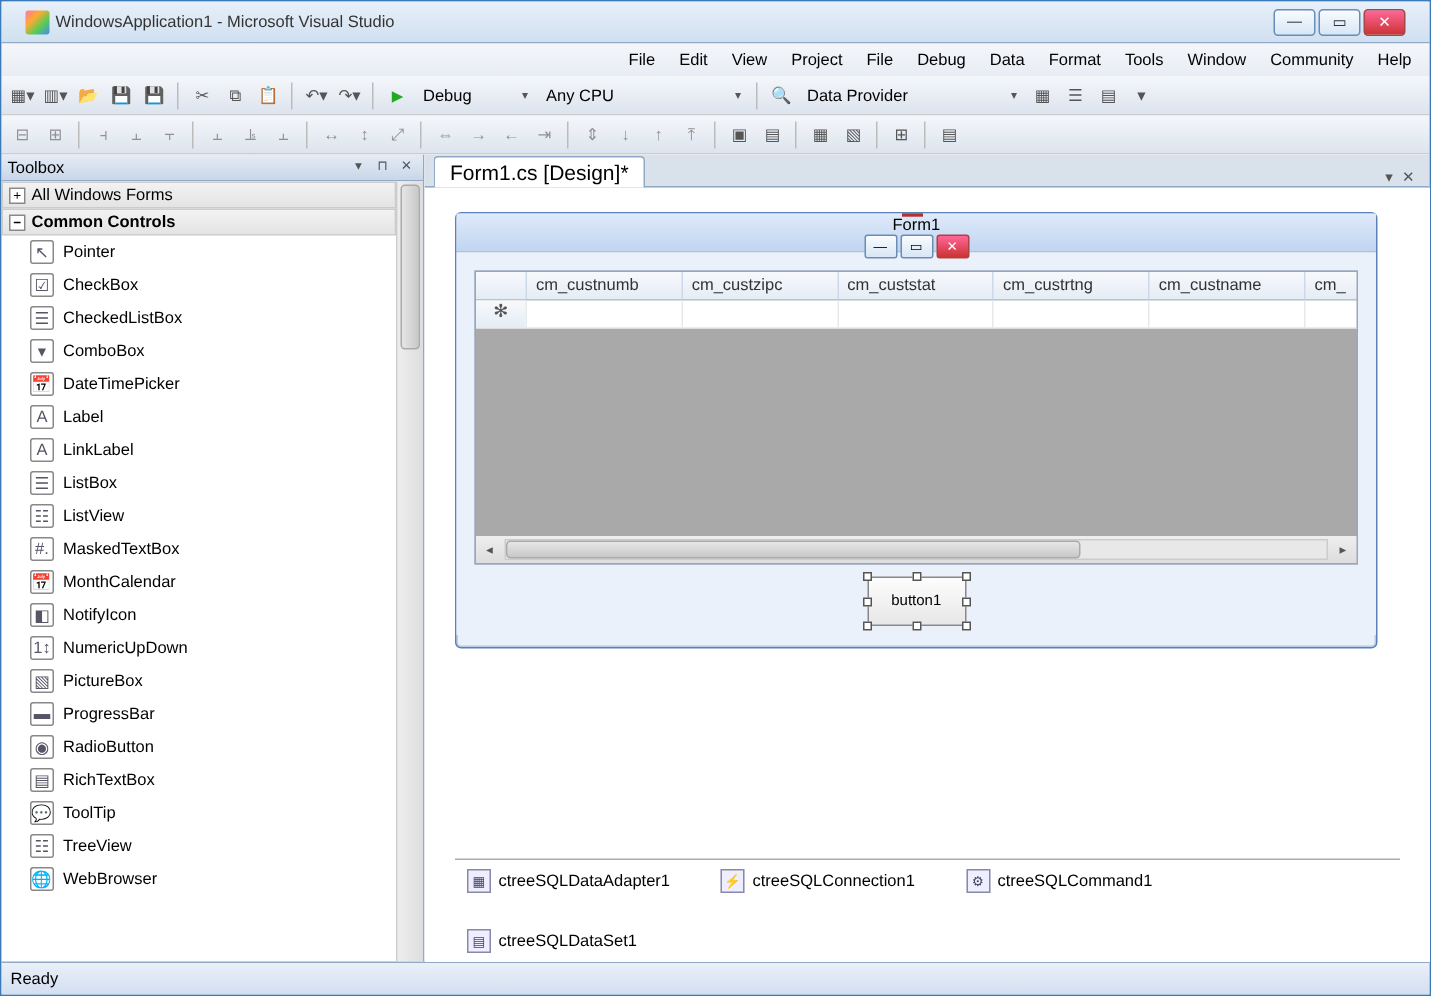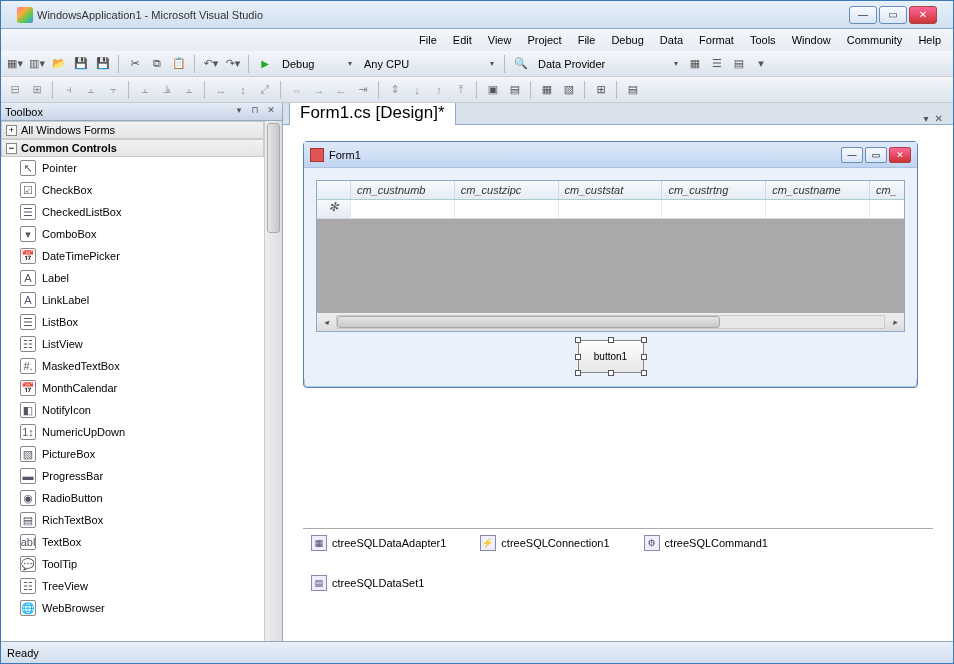--- a/index.html
+++ b/index.html
@@ -114,52 +114,53 @@
   display: flex; align-items: flex-end;
   padding: 0 6px;
   border-bottom: 1px solid #8fa9c7;
 }
 .tab {
   background: #fff;
   border: 1px solid #8fa9c7;
   border-bottom: none;
   padding: 2px 10px;
   border-radius: 3px 3px 0 0;
-  font-size: 17px;
+  font-size: 14px;
   position: relative; top:1px;
 }
 .tab-strip .tabicons { margin-left: auto; display:flex; gap:6px; color:#555; font-size:10px; padding-right:4px;}
 .de-stage { flex:1; background:#fff; padding:16px 20px; position:relative; overflow:auto;}
 .form-window {
   width: 615px;
   border: 1px solid #5a81b8;
   border-radius: 4px;
   background: #eaf1fb;
   box-shadow: 0 0 0 1px #b7cce6 inset;
   padding-bottom: 8px;
 }
 .form-title {
   height: 26px;
   background: linear-gradient(#dfeafa,#c1d5f0);
   display:flex; align-items:center;
   padding: 0 6px;
   border-bottom:1px solid #acc2e0;
+  flex-direction:column;
 }
 .form-title .fic { width:14px; height:14px; background:#d55; border:1px solid #a33; margin-right:5px;}
 .form-title .ft { flex:1; font-size:11px;}
 .form-title .fwbtns { display:flex; gap:2px;}
 .form-title .fwb { width:22px; height:16px; border:1px solid #6a8db8; border-radius:2px; background:linear-gradient(#f8fbff,#d8e6f5); font-size:9px; text-align:center; line-height:14px;}
 .form-title .fwb.cl { background: linear-gradient(#f69,#c33); color:#fff; border-color:#a44;}
 .form-body { background:#eaf1fb; padding:12px 12px 4px;}
 .grid {
   border:1px solid #8fa9c7;
   background:#a9a9a9;
   width: 100%;
-  height: 152px;
-  display:flex; flex-direction:column;font-style:italic;
+  height: 196px;
+  display:flex; flex-direction:column;
 }
 .grid-head { display:flex; background:linear-gradient(#f7f9fc,#e5ecf5); border-bottom:1px solid #acc;}
 .grid-head .gh { border-right:1px solid #cbd9ea; padding:3px 6px; font-size:11px; text-align:left; color:#333;}
 .grid-head .gh.first { width:34px;}
 .grid-head .gh.col { width:104px; }
 .grid-head .gh.last { width:34px; border-right:none;}
 .grid-row { display:flex; background:#fff; border-bottom:1px solid #dadada;}
 .grid-row .gc { border-right:1px solid #e9e9e9; height:18px;}
 .grid-row .gc.first { width:34px; background:linear-gradient(#f7f9fc,#e5ecf5); text-align:center; font-size:12px; color:#555;}
 .grid-row .gc.col { width:104px;}
@@ -364,24 +365,20 @@
             </div>
             <div class="tb-item">
               <span class="ic">◉</span>
               <span>RadioButton</span>
             </div>
             <div class="tb-item">
               <span class="ic">▤</span>
               <span>RichTextBox</span>
             </div>
             <div class="tb-item">
-              <span class="ic">abl</span>
-              <span>TextBox</span>
-            </div>
-            <div class="tb-item">
               <span class="ic">💬</span>
               <span>ToolTip</span>
             </div>
             <div class="tb-item">
               <span class="ic">☷</span>
               <span>TreeView</span>
             </div>
             <div class="tb-item">
               <span class="ic">🌐</span>
               <span>WebBrowser</span>

